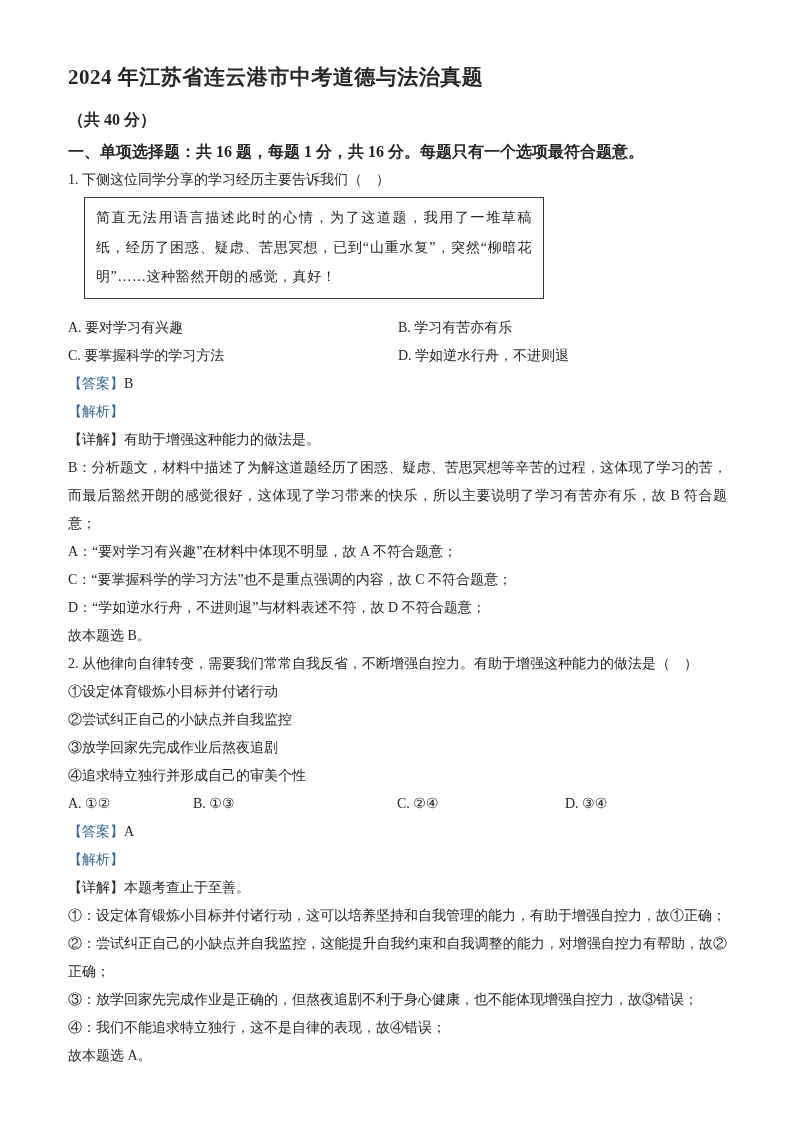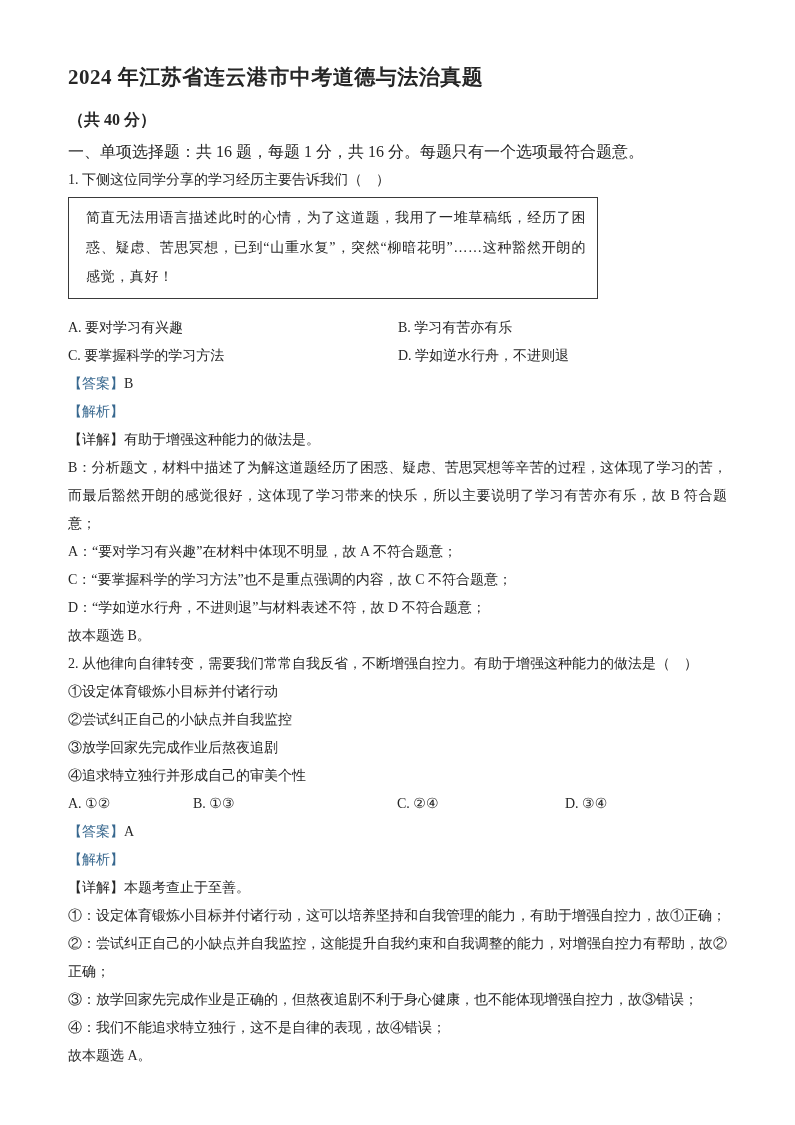--- a/index.html
+++ b/index.html
@@ -15,32 +15,32 @@
 
   .doc-title {
     font-size: 21px; font-weight: bold; text-align: left;
     margin: 0 0 15px 0; line-height: 30px; letter-spacing: 0.5px;
   }
   .doc-subtitle {
     font-size: 16px; font-weight: bold; 
     margin: 0 0 5px 0; line-height: 26px;
   }
   .section-header {
-    font-size: 16px; font-weight: normal;
+    font-size: 16px; font-weight: bold;
     margin: 0; line-height: 28px;
   }
 
   p, .opt { font-size: 14px; margin: 0; line-height: 28px; }
   .just { text-align: justify; text-justify: inter-ideograph; }
 
   .quote-box {
-    width: 530px;
+    width: 460px;
     border: 1.5px solid #3a3a3a;
-    padding: 5px 11px 6px 17px;
-    margin: 3px 0 0 0;
+    padding: 5px 11px 6px 11px;
+    margin: 3px 0 0 16px;
   }
   .quote-box p {
     line-height: 29.5px;
     text-align: justify;
     text-justify: inter-character;
     letter-spacing: 0.6px;
   }
 
   .opt-grid-2 {
     display: grid;

